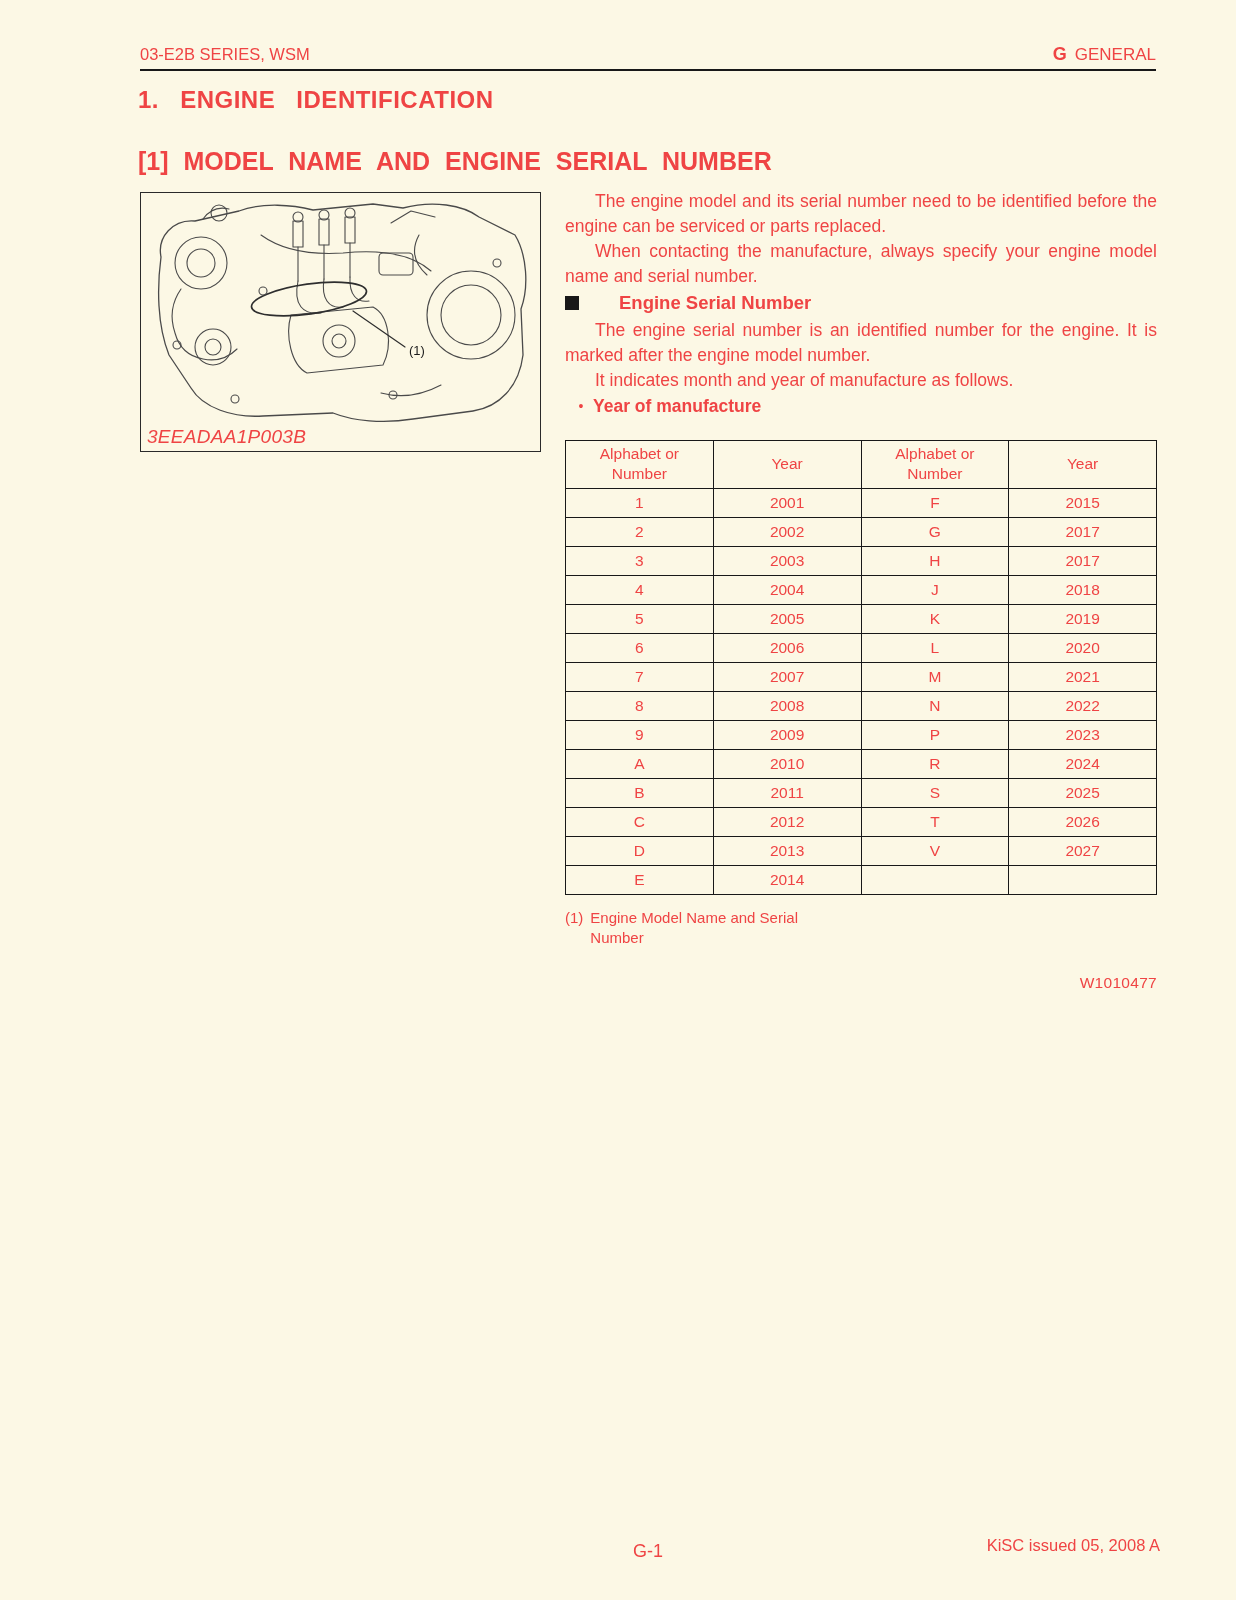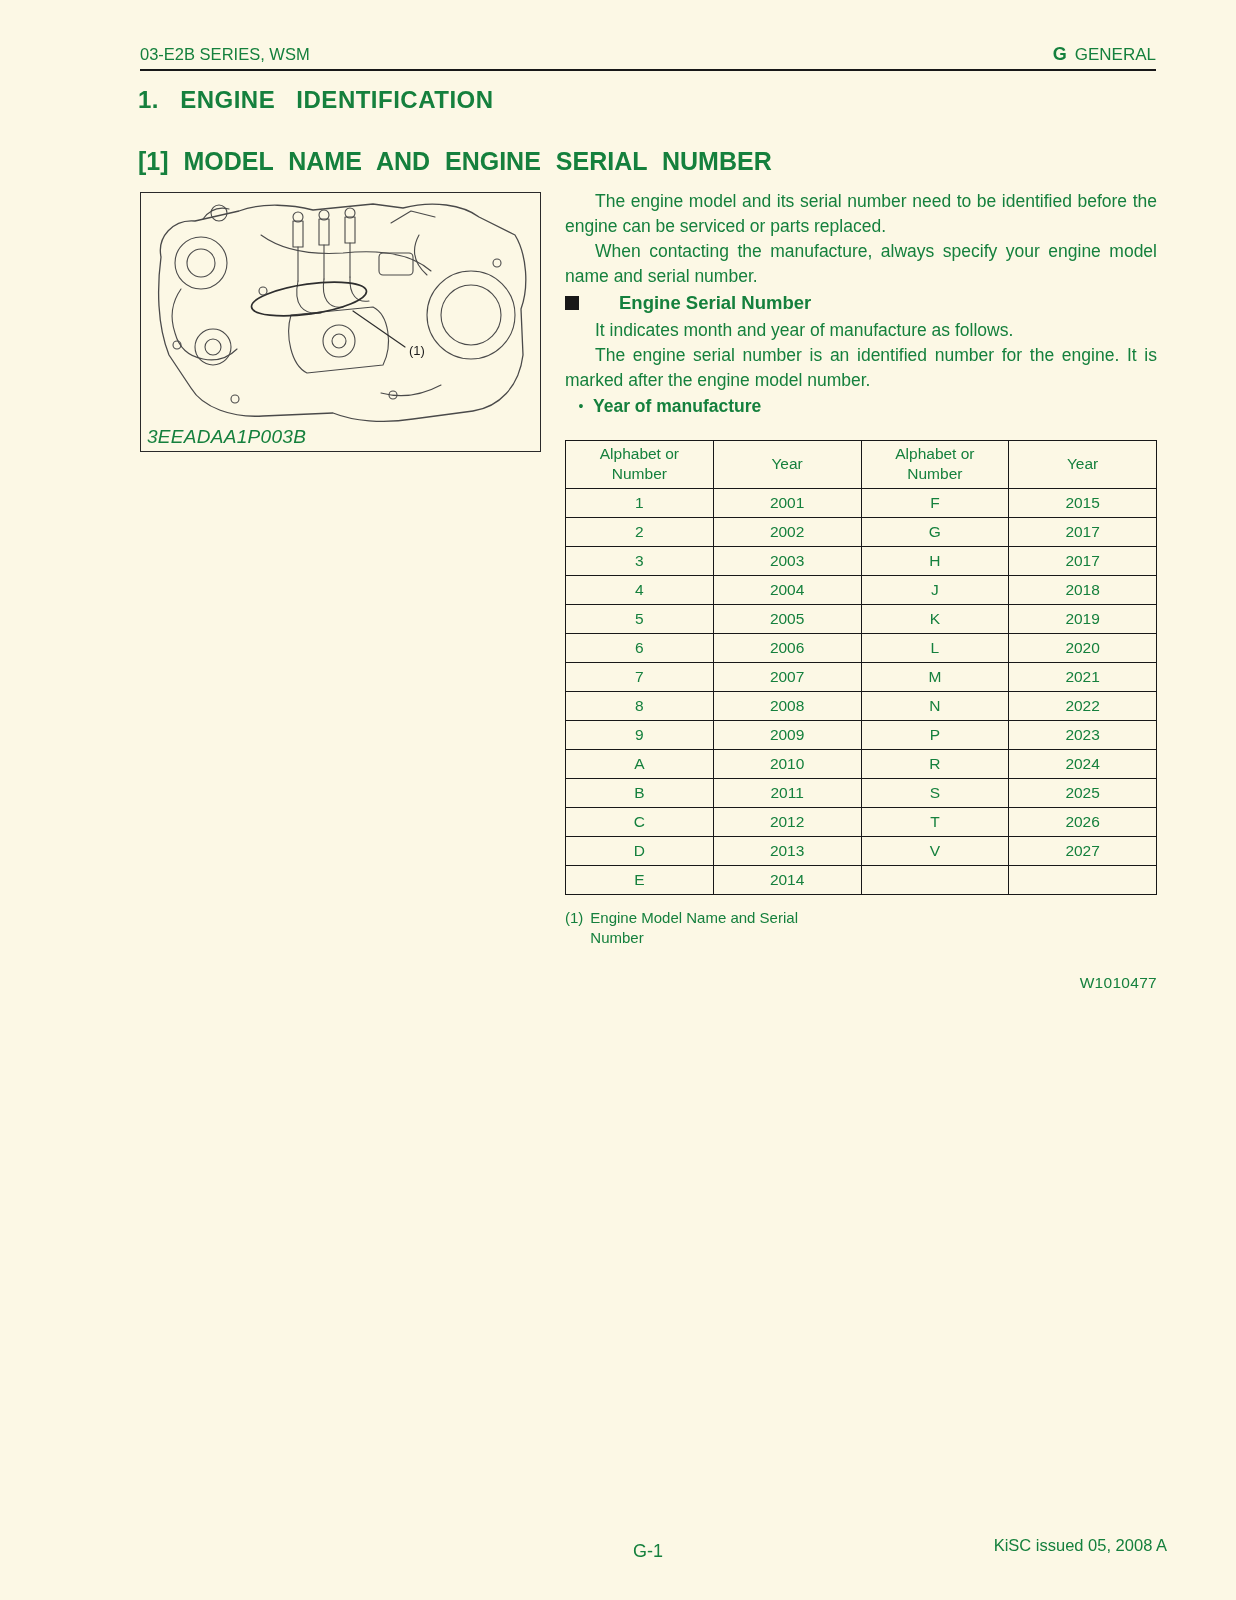--- a/index.html
+++ b/index.html
@@ -4,21 +4,21 @@
 <style>
   * { margin: 0; padding: 0; box-sizing: border-box; }
   html, body { background: #e8e4d4; }
   .page {
     position: relative;
     width: 1236px;
     height: 1600px;
     margin: 0 auto;
     background: #fcf8e5;
     font-family: "Liberation Sans", sans-serif;
-    color: #15803d;
+    color: #ef4444;
     overflow: hidden;
   }
 
   
   .header {
     position: absolute;
     left: 140px;
     right: 80px;
     top: 44px;
     display: flex;
@@ -151,21 +151,21 @@
   .footer-center {
     position: absolute;
     left: 140px;
     width: 1016px;
     top: 1541px;
     text-align: center;
     font-size: 18px;
   }
   .footer-right {
     position: absolute;
-    right: 69px;
+    right: 76px;
     top: 1536px;
     font-size: 16.5px;
   }
 </style>
 </head>
 <body>
 
 <div class="page">
 
   <div class="header">
@@ -237,22 +237,22 @@
 
   <div class="right-col">
     <p class="para">The engine model and its serial number need to be identified before the engine can be serviced or parts replaced.</p>
     <p class="para">When contacting the manufacture, always specify your engine model name and serial number.</p>
 
     <div class="serial-heading">
       <span class="square-icon"></span>
       <span>Engine Serial Number</span>
     </div>
 
+    <p class="para">The engine serial number is an identified number for the engine. It is marked after the engine model number.</p>
     <p class="para">It indicates month and year of manufacture as follows.</p>
-    <p class="para">The engine serial number is an identified number for the engine. It is marked after the engine model number.</p>
 
     <div class="bullet-line">
       <span class="bullet-dot">•</span><span class="bullet-text">Year of manufacture</span>
     </div>
 
     <table class="year-table">
       <colgroup>
           <col>
           <col>
           <col>

